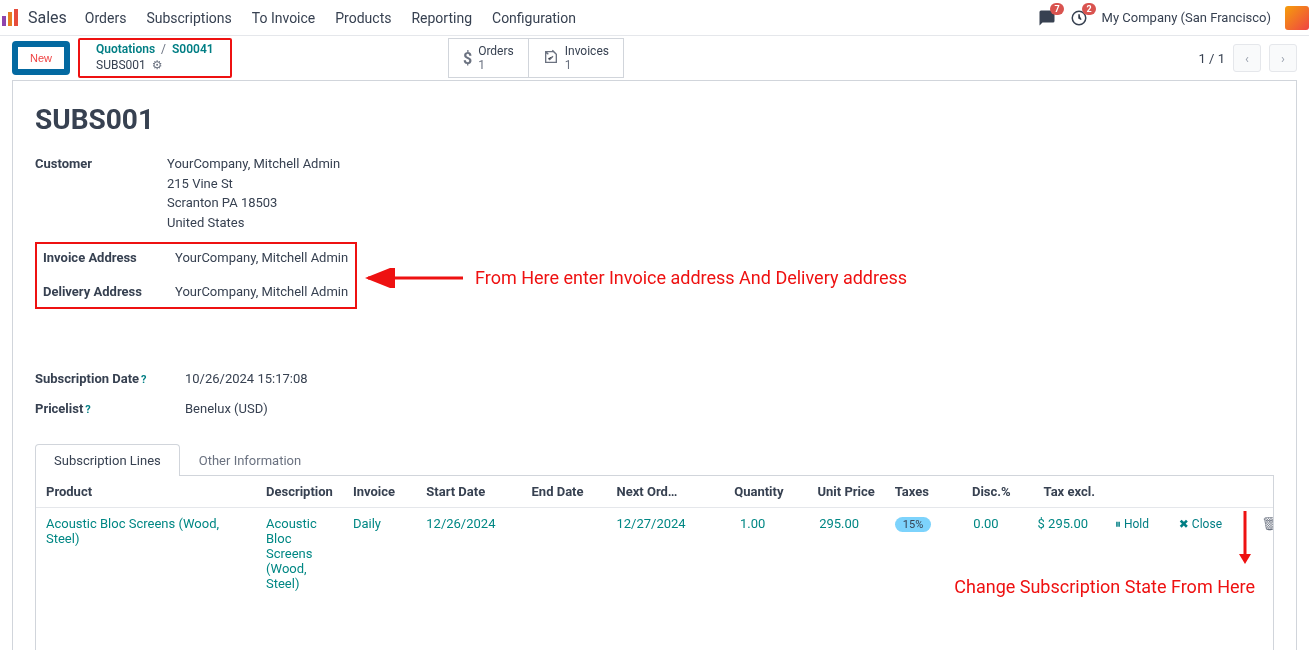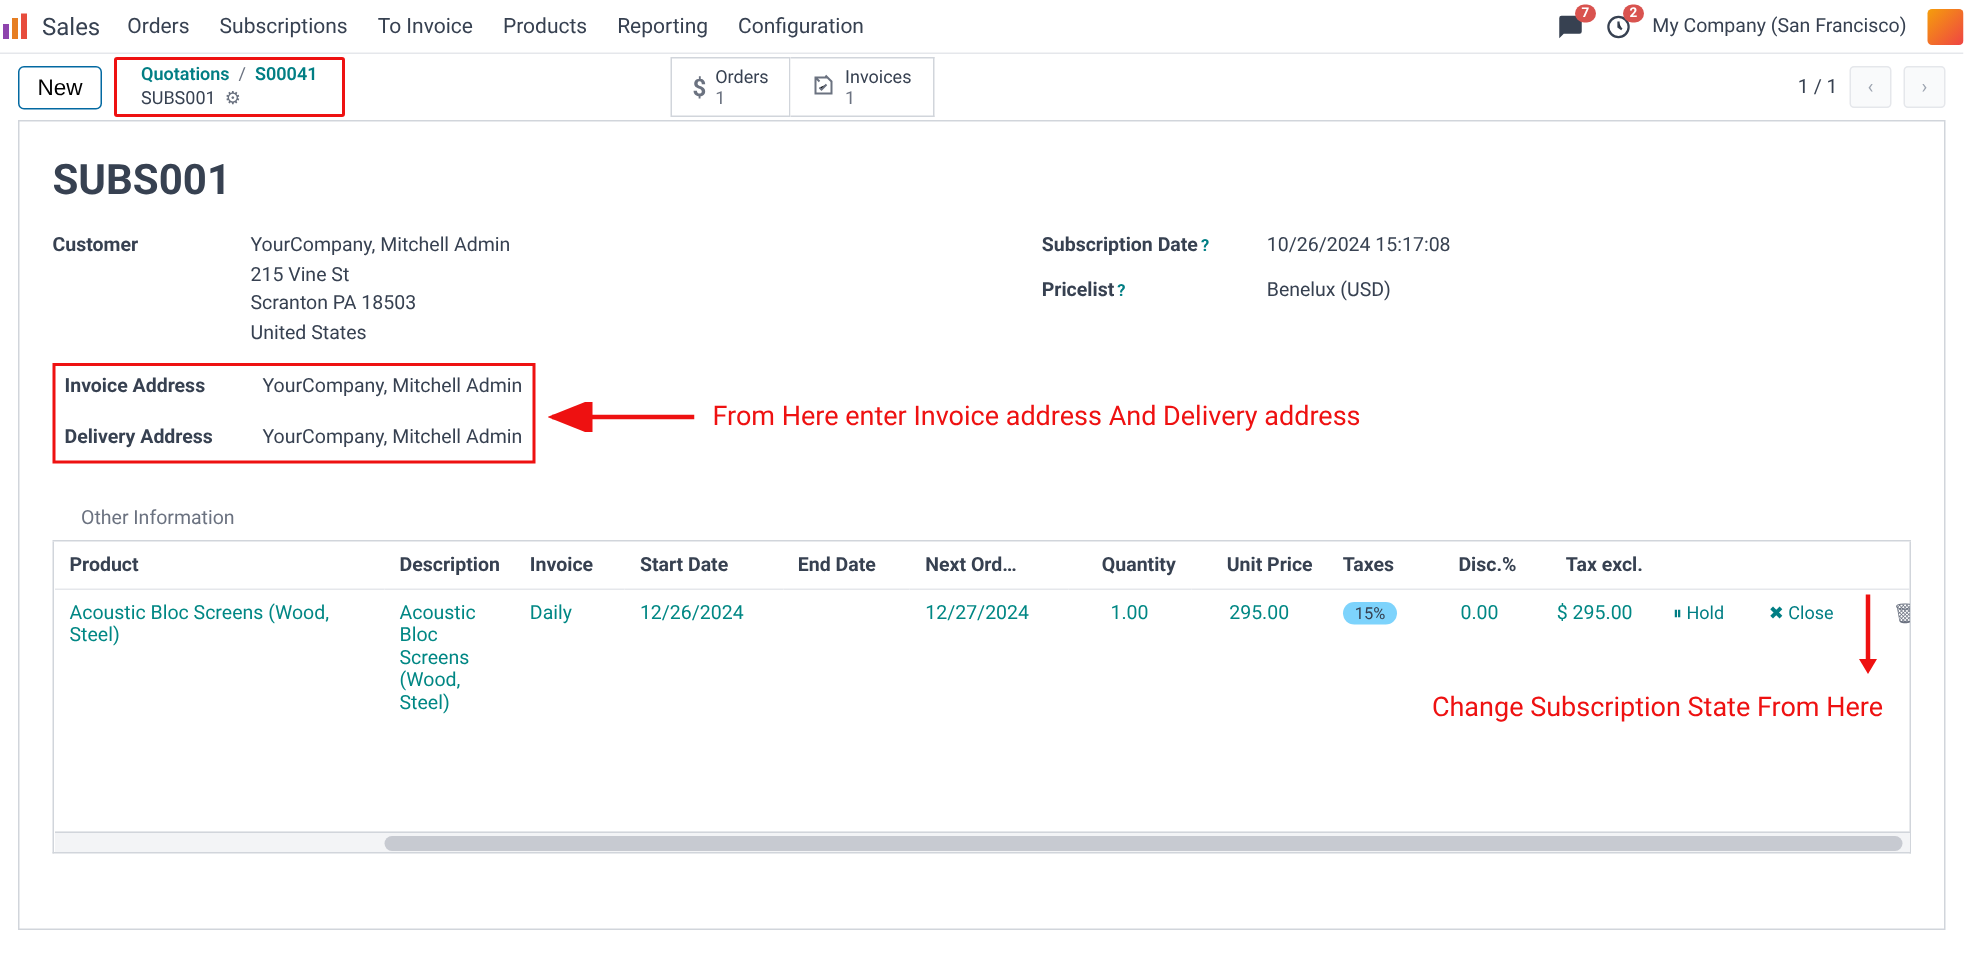--- a/index.html
+++ b/index.html
@@ -12,36 +12,36 @@
   .topnav .menu { display: flex; gap: 20px; }
   .topnav .menu a { color: #374151; text-decoration: none; font-size: 14px; }
   .topnav .right { margin-left: auto; display: flex; align-items: center; gap: 14px; }
   .badge { position: relative; display: inline-flex; align-items: center; }
   .badge .count { position: absolute; top: -6px; right: -8px; background: #d9534f; color: #fff; font-size: 9px; font-weight: bold; border-radius: 8px; padding: 1px 4px; min-width: 12px; text-align: center; }
   .company { font-size: 13px; color: #374151; }
   .avatar { width: 24px; height: 24px; border-radius: 3px; background: linear-gradient(135deg,#f59e0b,#ef4444); }
   
   
   .actionbar { display: flex; align-items: center; height: 44px; padding: 0 12px; gap: 8px; }
-  .btn-new { border: 1px solid #0369a1; color: #000000; background: #fff; padding: 5px 12px; border-radius: 4px; font-size: 15px; cursor: pointer; }
+  .btn-new { border: 6px solid #0369a1; color: #ef4444; background: #fff; padding: 5px 12px; border-radius: 4px; font-size: 11px; cursor: pointer; }
   .crumbbox { border: 2px solid #e11; padding: 2px 16px; border-radius: 2px; display: flex; flex-direction: column; line-height: 1.3; }
   .crumbline { display: flex; gap: 6px; align-items: center; font-size: 12px; }
   .crumbline a { color: #017e84; text-decoration: none; font-weight: 600; }
   .crumbline .sep { color: #6b7280; }
   .statbtns { display: flex; margin-left: auto; margin-right: auto; transform: translateX(-50px); }
   .statbtn { display: flex; align-items: center; gap: 6px; border: 1px solid #d1d5db; padding: 4px 14px; background: #fff; font-size: 12px; color: #374151; height: 40px; }
   .statbtn + .statbtn { border-left: none; }
   .statbtn .num { color: #6b7280; font-size: 12px; }
   .pager { margin-left: auto; display: flex; align-items: center; gap: 8px; font-size: 13px; color: #374151; }
   .pagebtn { width: 28px; height: 28px; border: 1px solid #e5e7eb; background: #f9fafb; display: flex; align-items: center; justify-content: center; cursor: pointer; border-radius: 3px; color: #9ca3af; }
   
   
   .sheet { margin: 0 12px 12px; border: 1px solid #d1d5db; background: #fff; padding: 22px 22px 0; min-height: 540px; position: relative; overflow: hidden; }
   .rectitle { font-size: 28px; font-weight: 700; margin-bottom: 18px; }
-  .formcols { display: flex; gap: 80px; }
+  .formcols { display: flex; gap: 60px; flex-direction: column; }
   .col { flex: 1; }
   .frow { display: flex; margin-bottom: 6px; font-size: 13px; line-height: 1.5; }
   .flabel { width: 132px; font-weight: 700; color: #374151; flex-shrink: 0; }
   .fval { flex: 1; color: #374151; }
   .helpq { color: #017e84; font-size: 11px; margin-left: 2px; }
   .addrbox { border: 2px solid #e11; padding: 4px 6px; width: 322px; }
   .addrbox .frow { margin-bottom: 14px; }
   .addrbox .frow:last-child { margin-bottom: 2px; }
   
   
@@ -200,20 +200,21 @@
           <marker id="ah1" markerWidth="10" markerHeight="8" refX="9" refY="4" orient="auto">
             <polygon points="0 0, 10 4, 0 8" fill="#e11"></polygon>
           </marker>
         </defs>
         <line x1="100" y1="10" x2="5" y2="10" stroke="#e11" stroke-width="3" marker-end="url(#ah1)"></line>
       </svg>
     <span class="annot-text">From Here enter Invoice address And Delivery address</span>
   </div>
 
   <div class="tabs">
+    <div class="tab active">Subscription Lines</div>
     <div class="tab">Other Information</div>
   </div>
 
   <div class="tablewrap" style="position:relative">
     <table>
       <thead>
         <tr>
           <th>Product</th>
           <th>Description</th>
           <th>Invoice</th>

